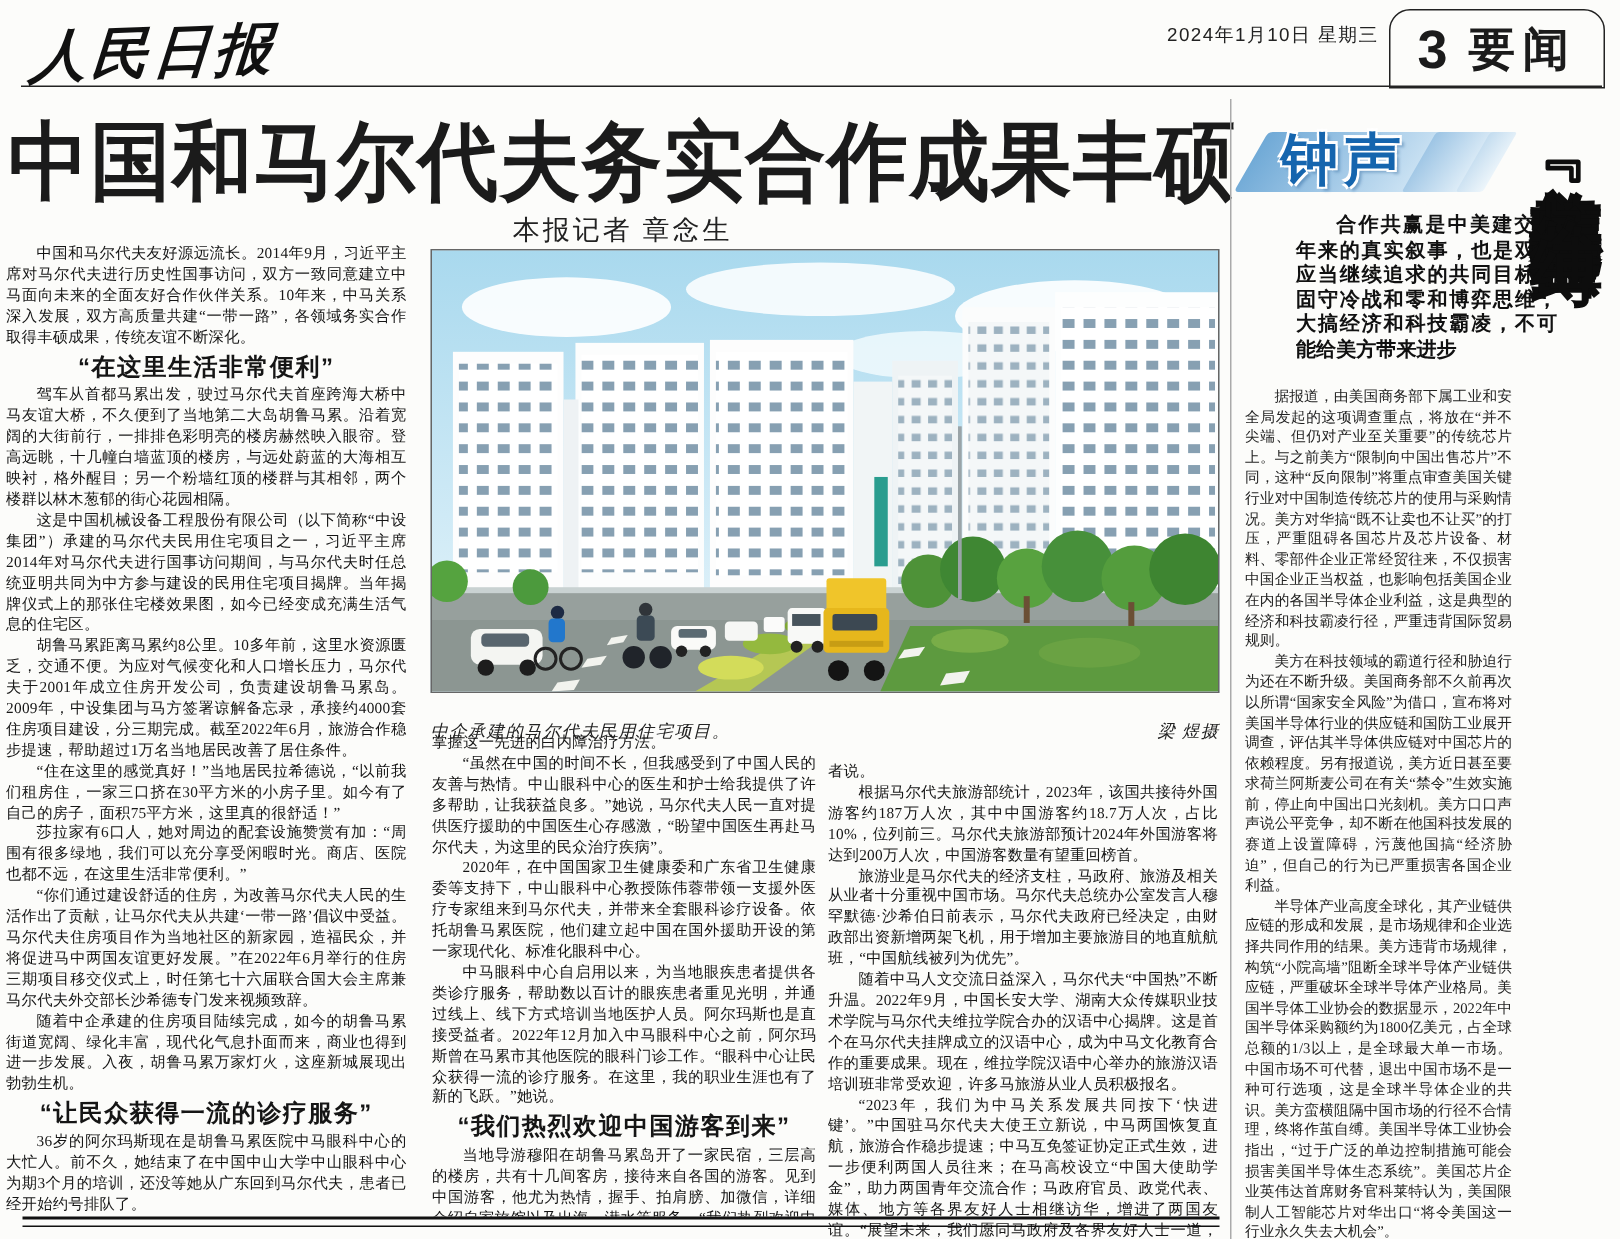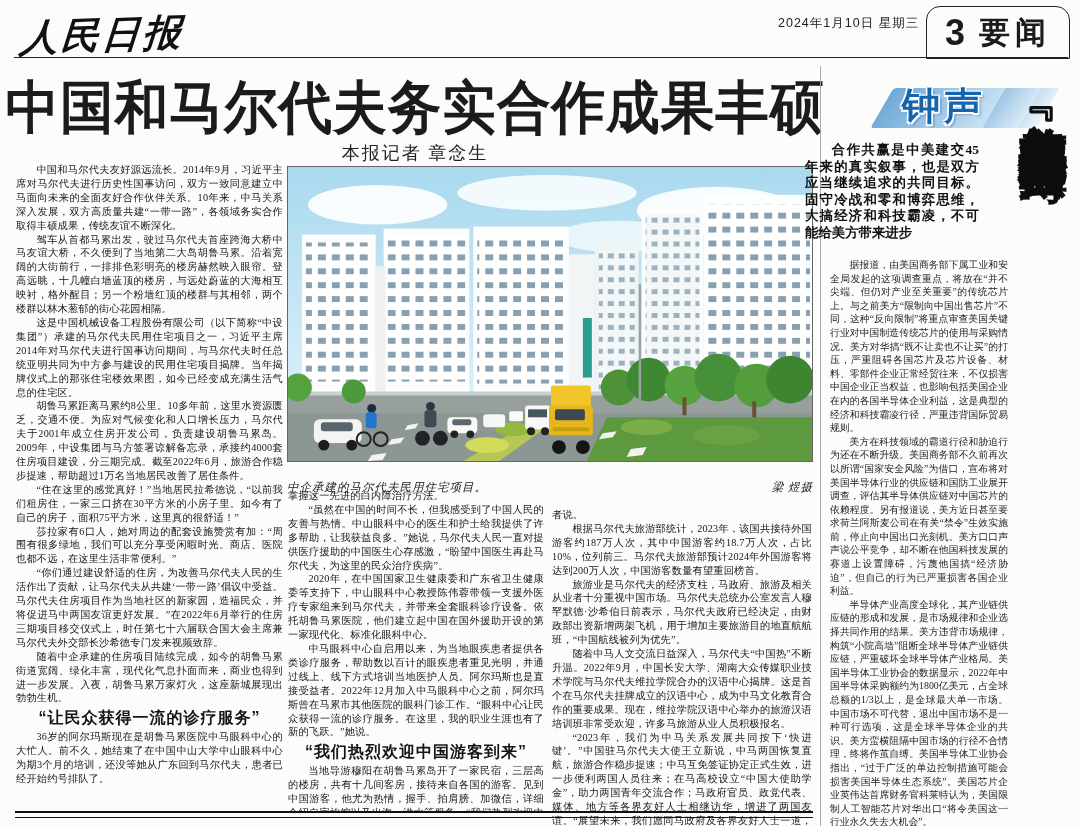--- a/index.html
+++ b/index.html
@@ -22,44 +22,44 @@
             font-family:"Liberation Sans",sans-serif;font-size:51px;font-weight:900;
             letter-spacing:1px;transform:scale(1.05,1.12);transform-origin:center top;white-space:nowrap;}
   .byline{position:absolute;left:15px;top:141px;width:800px;text-align:center;
           font-size:18px;letter-spacing:2px;color:#222;}
   .col{position:absolute;font-size:10.2px;line-height:13.9px;text-align:justify;
        letter-spacing:0.2px;overflow:hidden;color:#151515;}
   .col p{margin:0;text-indent:2em;}
   .col p.cont{text-indent:0;}
   .col h3.subhead{margin:6px 0 5px;text-align:center;text-indent:0;
        font-family:"Liberation Sans",sans-serif;font-size:16px;font-weight:700;letter-spacing:1px;}
-  .col1{left:16px;top:163px;width:267px;height:647px;}
+  .col1{left:4px;top:163px;width:267px;height:647px;}
   .col2{left:288px;top:489px;width:256px;height:322px;}
   .col3{left:552px;top:508px;width:260px;height:322px;}
   .photo{position:absolute;left:287px;top:166px;width:526px;height:296px;
          border:1px solid #666;box-sizing:border-box;margin:0;background:#cde7f2;}
   .photo svg{display:block;width:100%;height:100%;}
   .caption-row{position:absolute;left:287px;top:480px;width:526px;display:flex;
                justify-content:space-between;font-size:11.5px;color:#222;letter-spacing:1px;font-style:italic;}
   .bottom-rule{position:absolute;left:15px;top:811px;width:798px;height:4px;
                border-top:2.5px solid #111;border-bottom:1px solid #111;}
   .v-divider{position:absolute;left:820px;top:66px;height:760px;border-left:1px solid #aaa;}
   
-  .zs-logo{position:absolute;left:876px;top:80px;width:182px;height:58px;text-decoration:underline;}
+  .zs-logo{position:absolute;left:828px;top:80px;width:182px;height:58px;text-decoration:underline;}
   .zs-band{position:absolute;left:6px;top:8px;width:132px;height:40px;
            background:linear-gradient(100deg,#6fa9d6 0%,#a9cde9 55%,#d9ebf7 100%);
            transform:skewX(-30deg);border-radius:3px;}
   .zs-band2{position:absolute;left:118px;top:8px;width:40px;height:40px;
            background:linear-gradient(100deg,#9cc4e4,#e3f0f9);transform:skewX(-30deg);border-radius:2px;}
   .zs-band3{position:absolute;left:154px;top:8px;width:18px;height:40px;
            background:linear-gradient(100deg,#c3dcEF,#eef6fb);transform:skewX(-30deg);border-radius:2px;}
   .zs-text{position:absolute;left:26px;top:1px;font-family:"Liberation Sans",sans-serif;
            font-size:38px;font-weight:900;color:#1565ae;letter-spacing:4px;
            text-shadow:-1.5px -1.5px 0 #fff,1.5px -1.5px 0 #fff,-1.5px 1.5px 0 #fff,1.5px 1.5px 0 #fff,3px 3px 2px rgba(20,80,140,.35);}
-  .zs-intro{position:absolute;left:805px;top:142px;width:174px;font-size:13.4px;line-height:16.6px;
+  .zs-intro{position:absolute;left:864px;top:142px;width:174px;font-size:13.4px;line-height:16.6px;
             font-weight:700;text-align:justify;text-indent:2em;color:#111;}
   .zs-body{position:absolute;left:830px;top:258px;width:178px;height:568px;overflow:hidden;
            font-size:9.8px;line-height:13.6px;text-align:justify;color:#222;}
   .zs-body p{margin:0;text-indent:2em;}
   .v-headline{position:absolute;left:1008px;top:84px;height:742px;width:72px;margin:0;
               writing-mode:vertical-rl;text-orientation:mixed;
               font-family:"Liberation Sans",sans-serif;font-size:49px;font-weight:900;
               letter-spacing:2px;line-height:72px;color:#0d0d0d;}
 </style>
 </head>
@@ -184,20 +184,21 @@
       </g>
     </svg>
   </figure>
   <div class="caption-row">
     <span>中企承建的马尔代夫民用住宅项目。</span>
     <span>梁 煜摄</span>
   </div>
 
   <div class="col col1">
     <p>中国和马尔代夫友好源远流长。2014年9月，习近平主席对马尔代夫进行历史性国事访问，双方一致同意建立中马面向未来的全面友好合作伙伴关系。10年来，中马关系深入发展，双方高质量共建“一带一路”，各领域务实合作取得丰硕成果，传统友谊不断深化。</p>
+    <h3 class="subhead">“在这里生活非常便利”</h3>
     <p>驾车从首都马累出发，驶过马尔代夫首座跨海大桥中马友谊大桥，不久便到了当地第二大岛胡鲁马累。沿着宽阔的大街前行，一排排色彩明亮的楼房赫然映入眼帘。登高远眺，十几幢白墙蓝顶的楼房，与远处蔚蓝的大海相互映衬，格外醒目；另一个粉墙红顶的楼群与其相邻，两个楼群以林木葱郁的街心花园相隔。</p>
     <p>这是中国机械设备工程股份有限公司（以下简称“中设集团”）承建的马尔代夫民用住宅项目之一，习近平主席2014年对马尔代夫进行国事访问期间，与马尔代夫时任总统亚明共同为中方参与建设的民用住宅项目揭牌。当年揭牌仪式上的那张住宅楼效果图，如今已经变成充满生活气息的住宅区。</p>
     <p>胡鲁马累距离马累约8公里。10多年前，这里水资源匮乏，交通不便。为应对气候变化和人口增长压力，马尔代夫于2001年成立住房开发公司，负责建设胡鲁马累岛。2009年，中设集团与马方签署谅解备忘录，承接约4000套住房项目建设，分三期完成。截至2022年6月，旅游合作稳步提速，帮助超过1万名当地居民改善了居住条件。</p>
     <p>“住在这里的感觉真好！”当地居民拉希德说，“以前我们租房住，一家三口挤在30平方米的小房子里。如今有了自己的房子，面积75平方米，这里真的很舒适！”</p>
     <p>莎拉家有6口人，她对周边的配套设施赞赏有加：“周围有很多绿地，我们可以充分享受闲暇时光。商店、医院也都不远，在这里生活非常便利。”</p>
     <p>“你们通过建设舒适的住房，为改善马尔代夫人民的生活作出了贡献，让马尔代夫从共建‘一带一路’倡议中受益。马尔代夫住房项目作为当地社区的新家园，造福民众，并将促进马中两国友谊更好发展。”在2022年6月举行的住房三期项目移交仪式上，时任第七十六届联合国大会主席兼马尔代夫外交部长沙希德专门发来视频致辞。</p>
     <p>随着中企承建的住房项目陆续完成，如今的胡鲁马累街道宽阔、绿化丰富，现代化气息扑面而来，商业也得到进一步发展。入夜，胡鲁马累万家灯火，这座新城展现出勃勃生机。</p>
     <h3 class="subhead">“让民众获得一流的诊疗服务”</h3>
     <p>36岁的阿尔玛斯现在是胡鲁马累医院中马眼科中心的大忙人。前不久，她结束了在中国中山大学中山眼科中心为期3个月的培训，还没等她从广东回到马尔代夫，患者已经开始约号排队了。</p>
 

